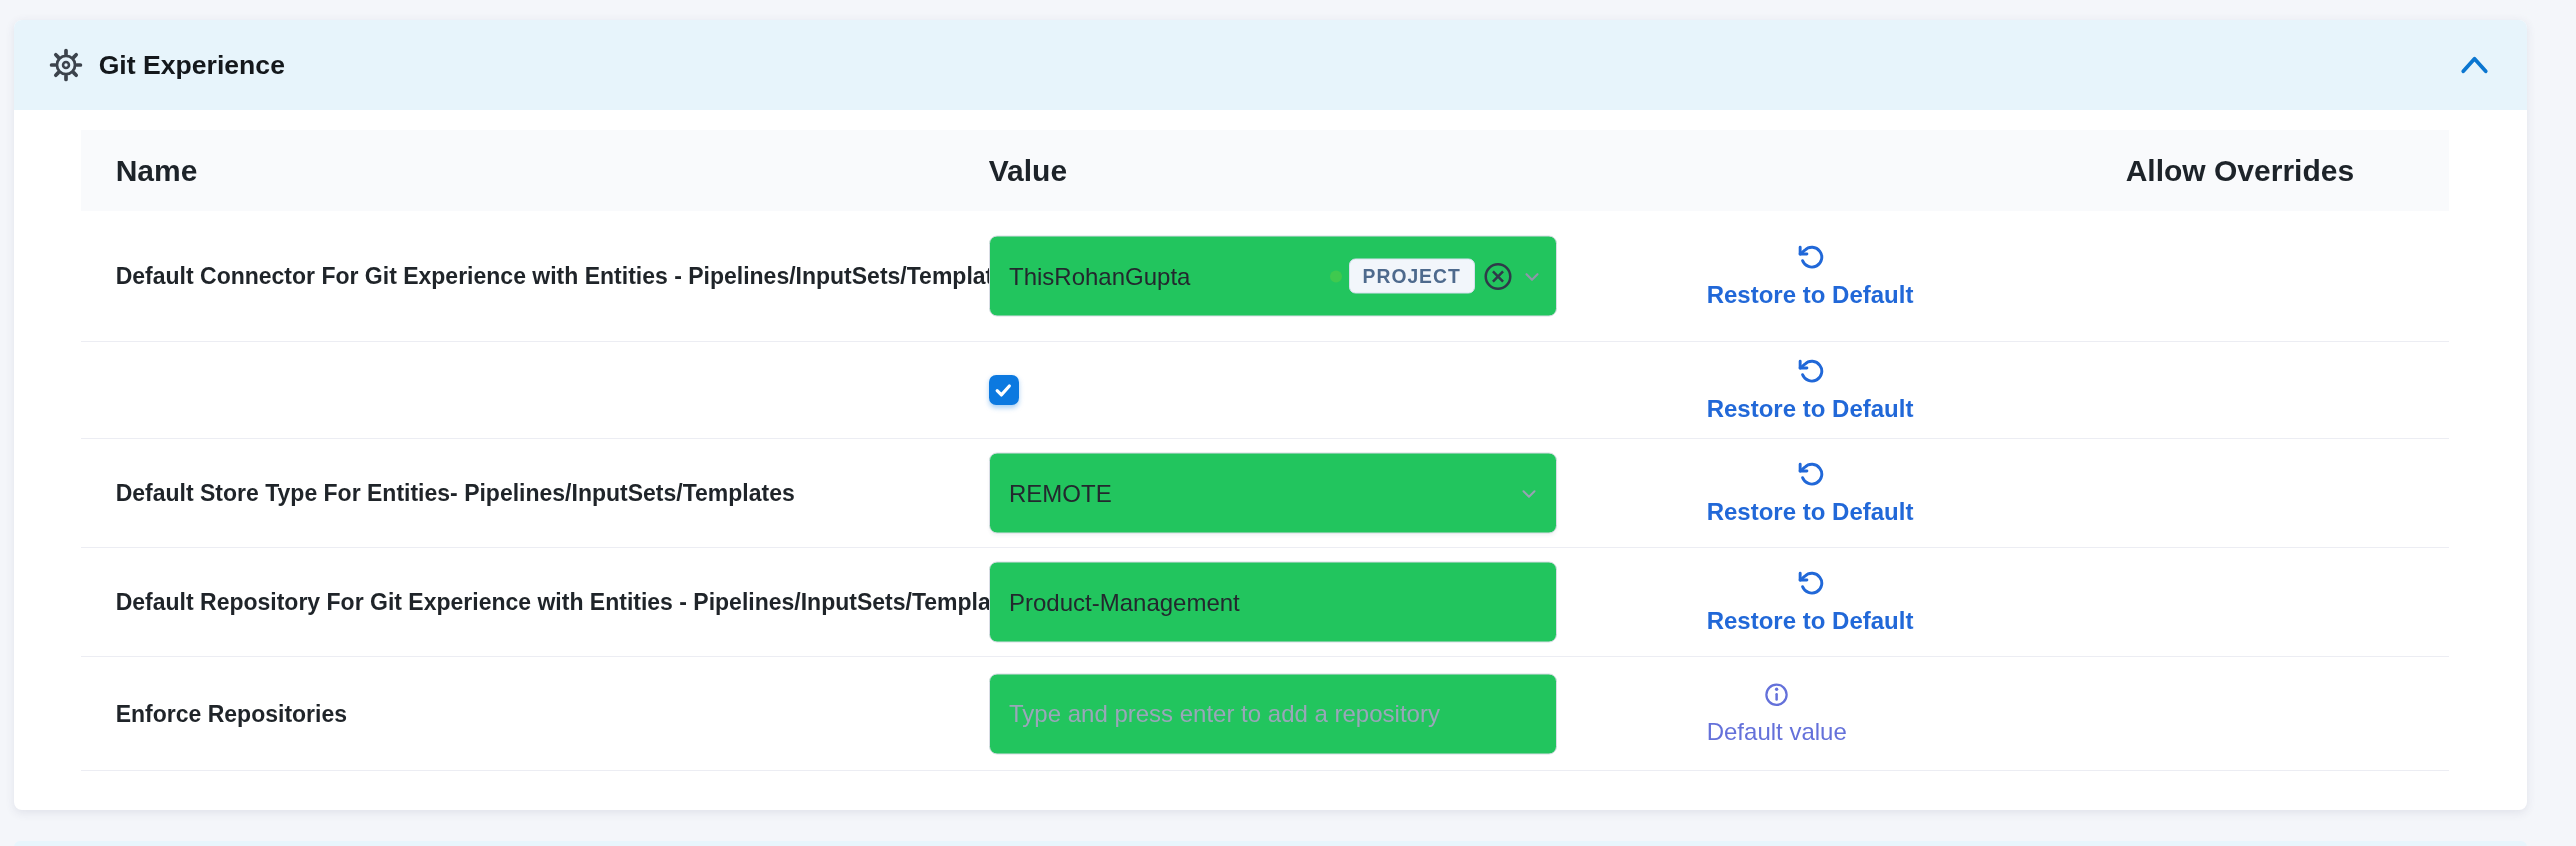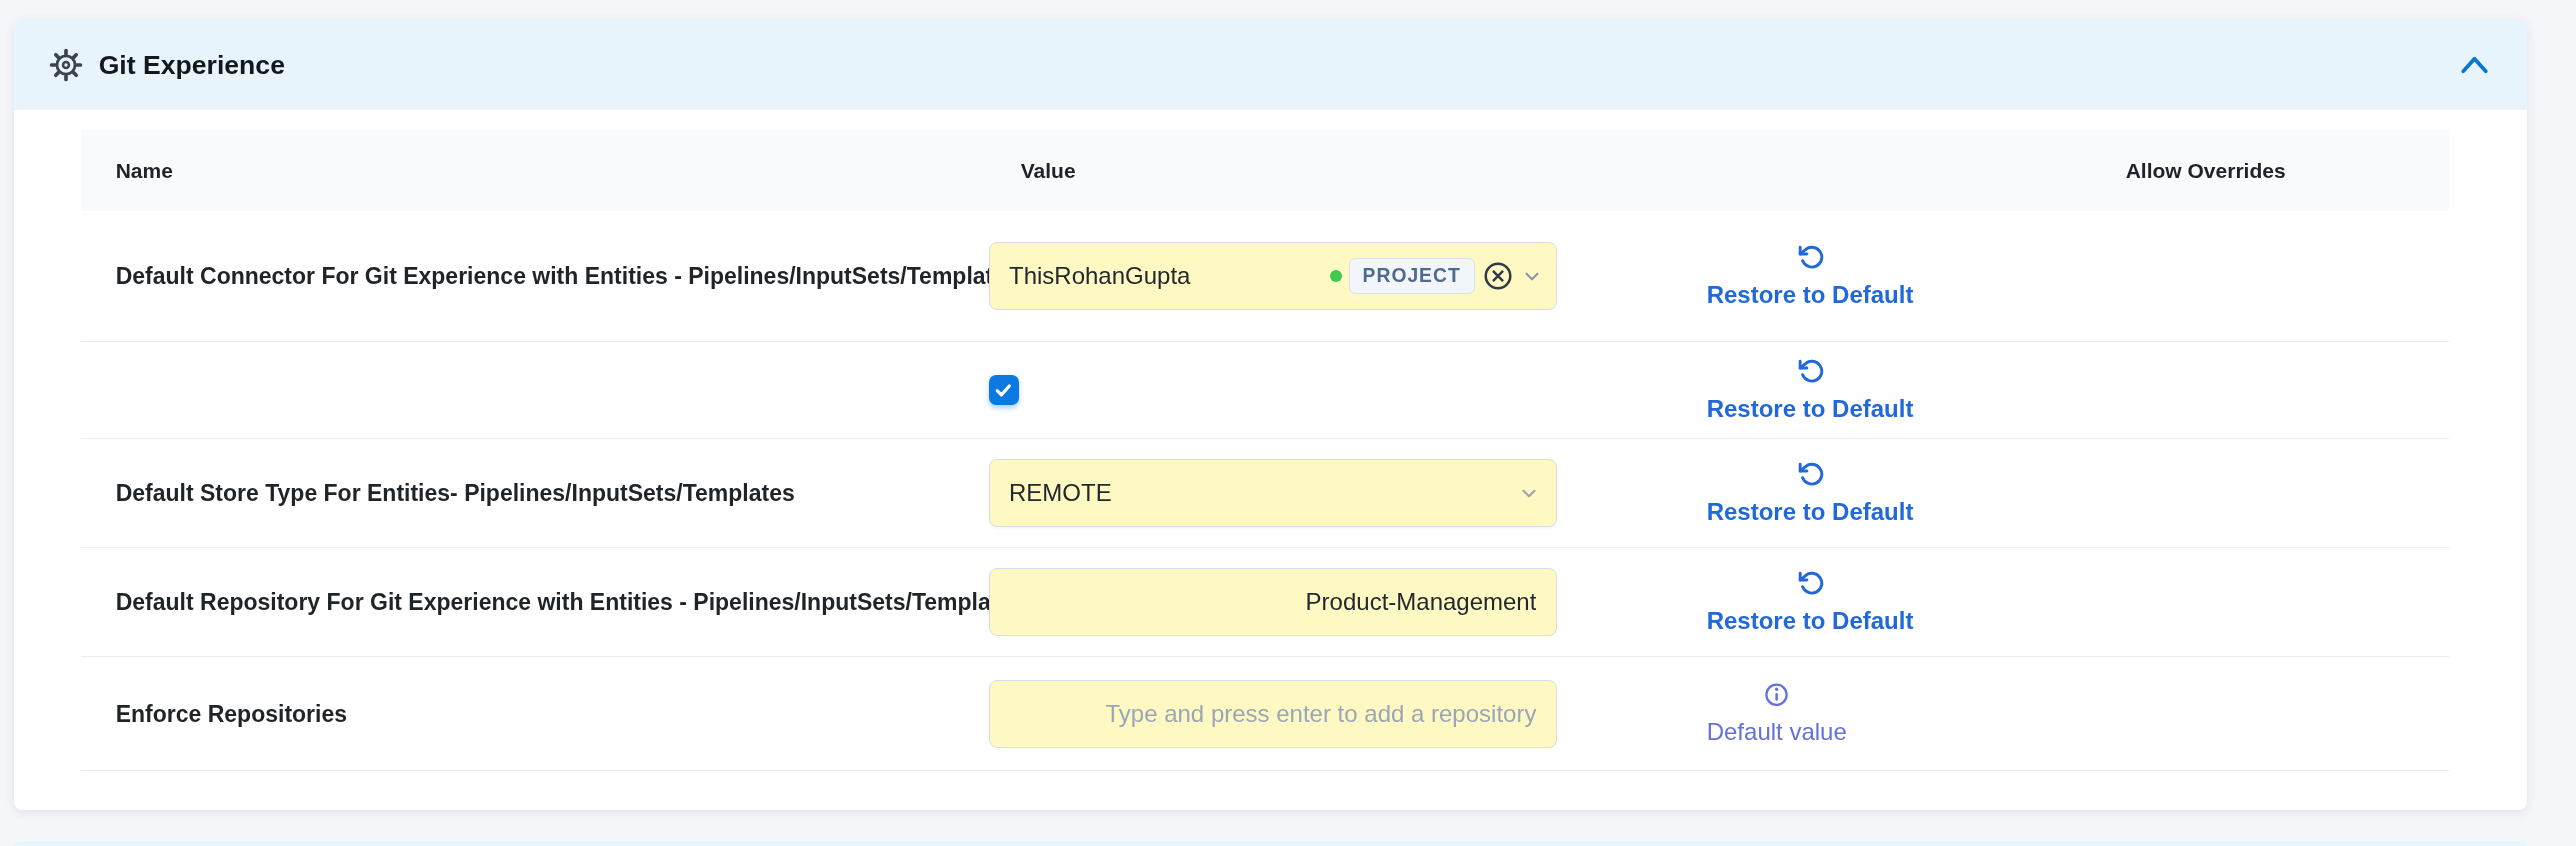--- a/index.html
+++ b/index.html
@@ -29,43 +29,43 @@
   .gear svg { width:100%; height:100%; }
   .sec-title { margin-left:16px; font-size:26.6px; font-weight:700; color:#14181c; }
   .collapse { position:absolute; right:37px; top:50%; transform:translateY(-50%);
     width:31px; height:22.5px; display:inline-flex; cursor:pointer; }
   .collapse svg { width:100%; height:100%; }
 
   
   .tbl { position:absolute; left:67px; top:110px; width:2368px; }
   .thead { position:relative; height:81px; background:#f9fafc; }
   .th { position:absolute; top:50%; transform:translateY(-50%);
-        font-size:21px; font-weight:600; color:#1d2329; white-space:nowrap; }
+        font-size:30px; font-weight:600; color:#1d2329; white-space:nowrap; }
   .th-name  { left:35px; }
-  .th-value { left:940px;text-align:center; }
+  .th-value { left:908px;text-align:center; }
   .th-ao    { left:2045px; }
 
   .trow { position:relative; border-bottom:1.6px solid #ecedf3; }
   .rlabel { position:absolute; left:35px; top:50%; transform:translateY(-50%);
             font-size:23px; font-weight:600; color:#1f2429; white-space:nowrap; }
   .ctrl-slot { position:absolute; left:908px; top:50%; transform:translateY(-50%);
                width:568px; }
   .action { position:absolute; left:1626px; top:50%; transform:translateY(-50%);
             display:inline-flex; align-items:center; gap:10.5px;
             font-size:24px; font-weight:700; color:#2168d8;
             text-decoration:none; cursor:pointer; white-space:nowrap;flex-direction:column; }
   .action .aicon { width:27px; height:27px; display:inline-flex; }
   .action .aicon svg { width:100%; height:100%; }
   .action.default { color:#6471da; font-weight:400; }
 
   
   .box {
-    width:568px; height:68px; background:#fef9c3;
+    width:568px; height:81px; background:#22c55e;
     border:1.6px solid #d9dce5; border-radius:8px;
-    font-size:24px; color:#23282e;text-align:right;
+    font-size:24px; color:#23282e;
   }
   .combo { display:flex; align-items:center; padding:0 13px 0 19.3px; cursor:pointer; }
   .combo-val { flex:0 0 auto; }
   .combo-right { margin-left:auto; display:flex; align-items:center; gap:7px; }
   .dot { width:12px; height:12px; border-radius:50%; background:#3fc94f; }
   .badge {
     padding:5.6px 13px; background:#f2f6fb; border:1.6px solid #d6e0ee; border-radius:6.4px;
     font-size:19.3px; font-weight:700; letter-spacing:1px; color:#4e6a8d;
   }
   .iconbtn { display:inline-flex; cursor:pointer; }

